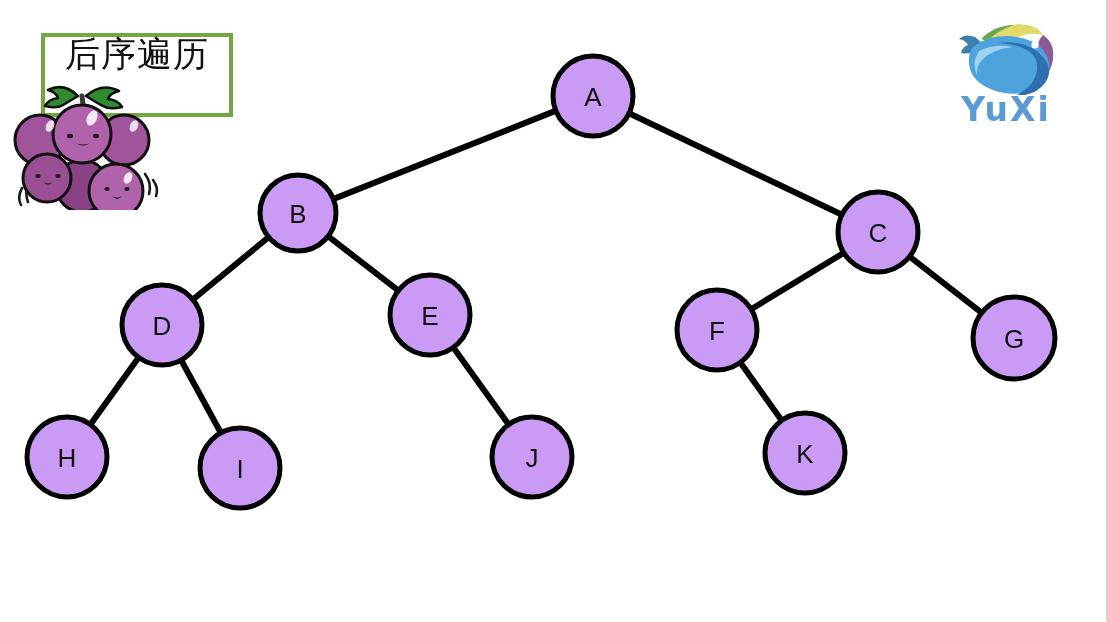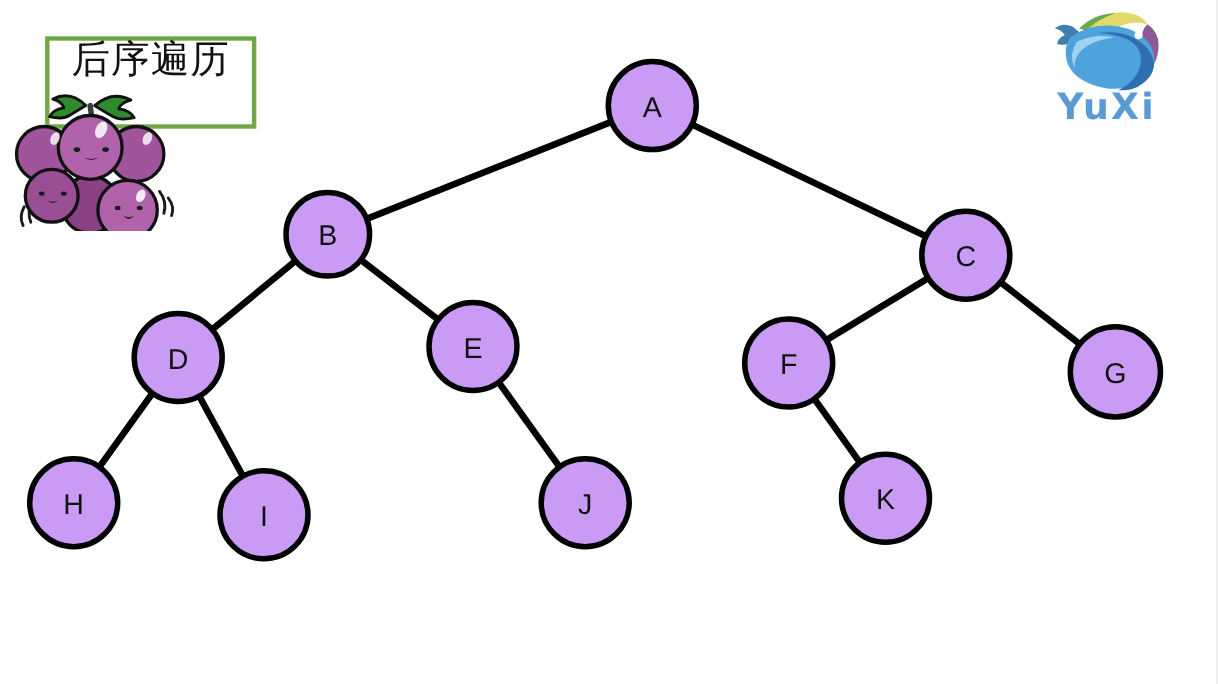--- a/index.html
+++ b/index.html
@@ -42,21 +42,21 @@
   #grapes {
     position:absolute;
     left:12px; top:78px;
     width:152px; height:132px;
     z-index:40;
   }
 
   
   #logo-block {
     position:absolute;
-    right:12px; top:4px;
+    right:12px; top:17px;
     width:176px; height:146px;
     z-index:30;
     text-align:center;
   }
   #logo-mark { display:block; margin:0 auto; }
   #logo-word {
     font-family:"DejaVu Sans", sans-serif;
     font-size:33px;
     font-weight:bold;
     color:#5b9bd5;

